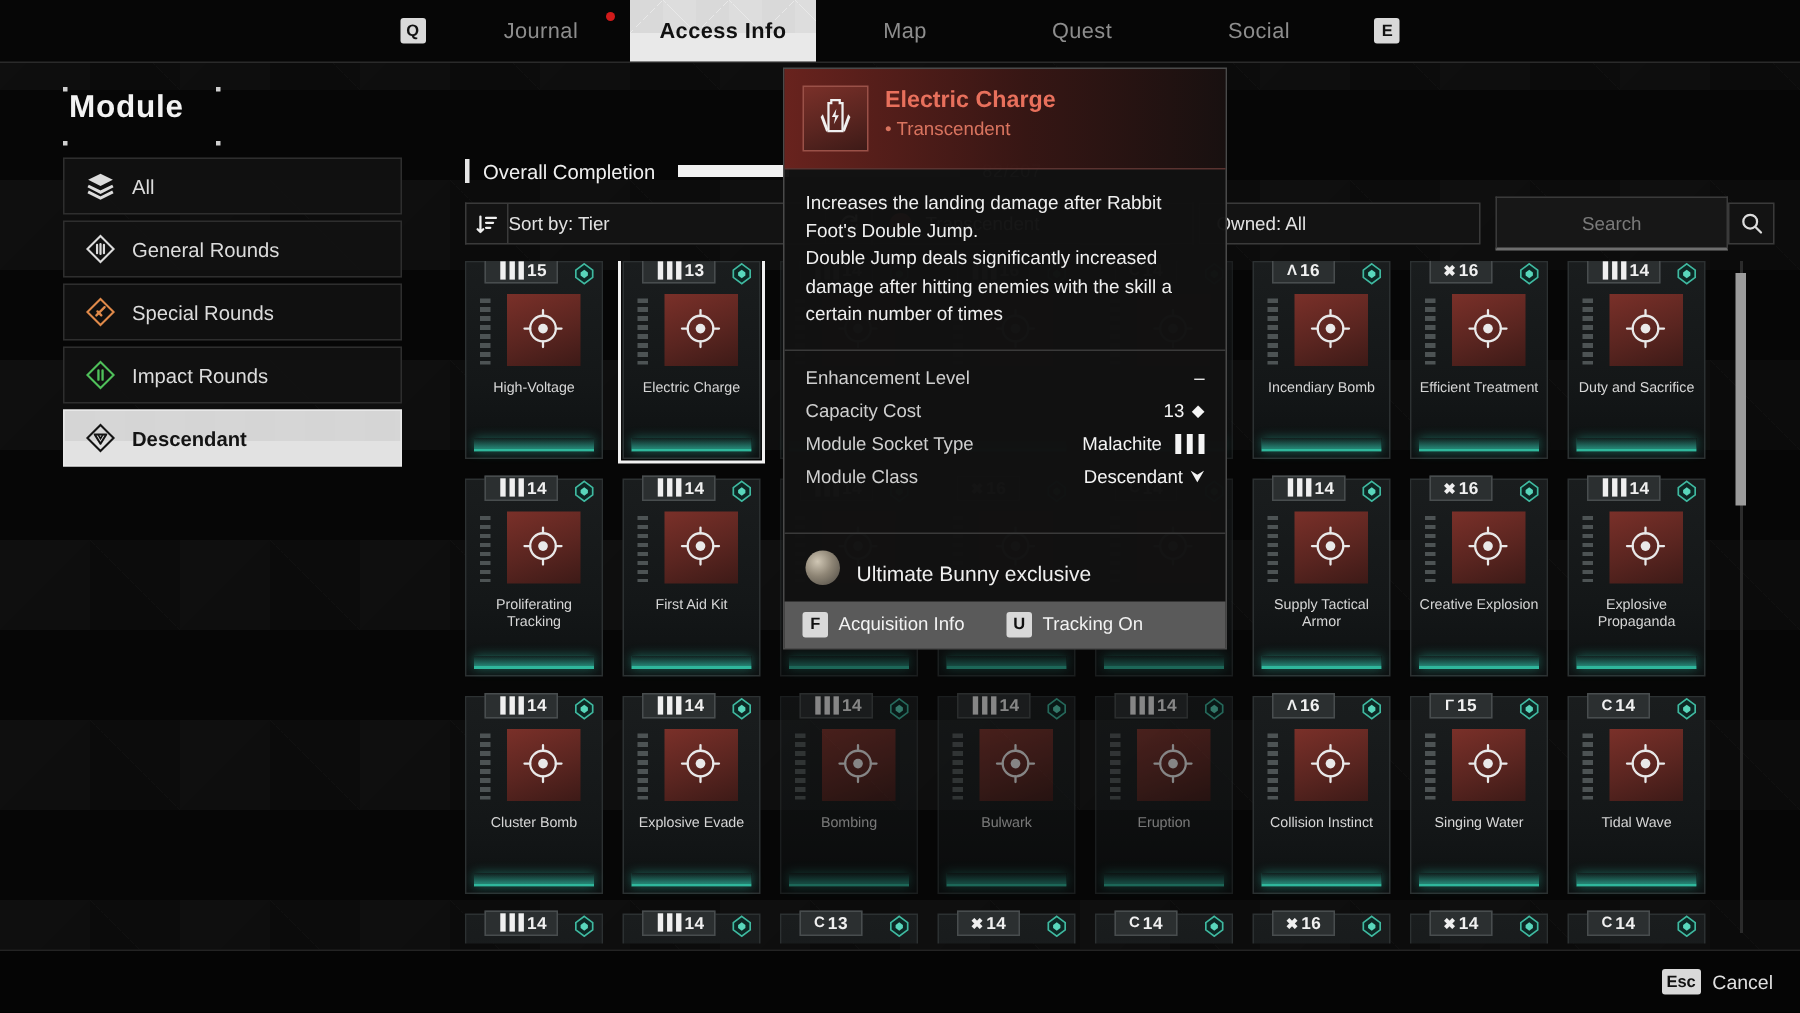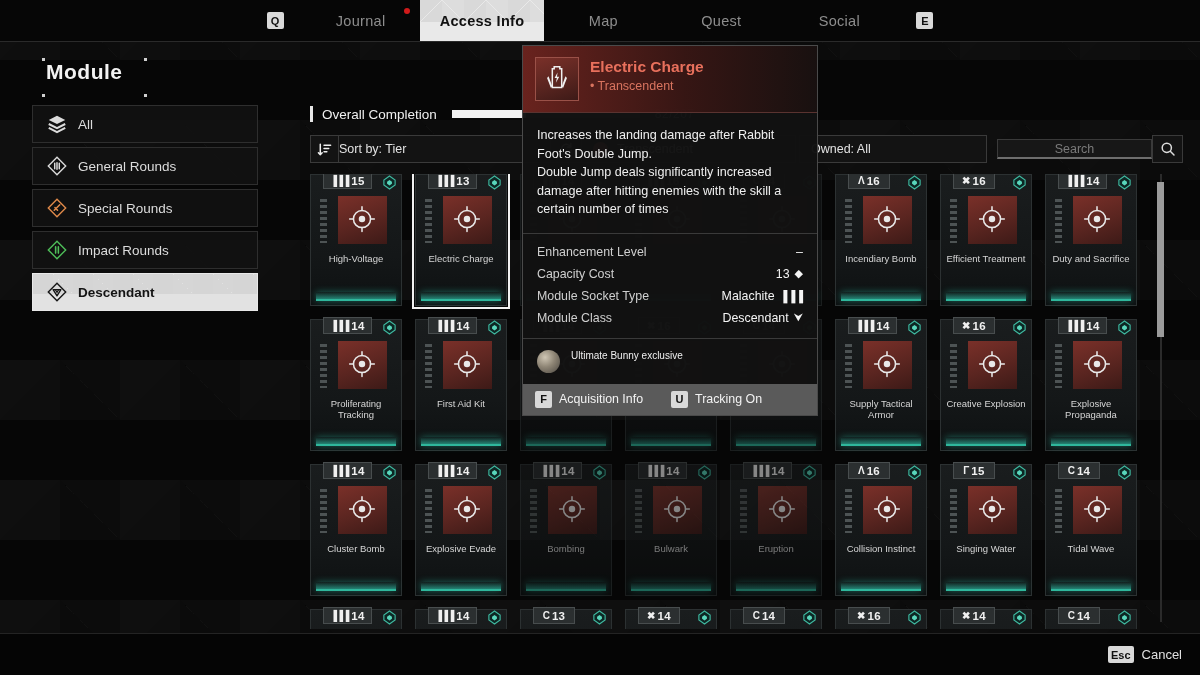--- a/index.html
+++ b/index.html
@@ -64,21 +64,21 @@
     width: 6px; height: 6px; border-radius: 50%; background: #d01a1a;
   }
 
   
   .left { position: absolute; top: 42px; left: 0; width: 300px; height: 633px; }
   .page-title {
     position: absolute; left: 46px; top: 18px;
     font-size: 21px; font-weight: bold; color: #f2f2f2; letter-spacing: .5px;
   }
   .title-corner { position: absolute; width: 3px; height: 3px; background: #cfcfcf; }
-  .sidebar { position: absolute; left: 32px; top: 63px; width: 226px; }
+  .sidebar { position: absolute; left: 42px; top: 63px; width: 226px; }
   .side-item {
     display: flex; align-items: center; gap: 10px;
     height: 38px; margin-bottom: 4px; padding: 0 13px;
     border: 1px solid #2e2e2e;
     background: rgba(18,18,18,.82);
     font-size: 13.5px; color: #dcdcdc;
   }
   .side-item.active {
     color: #141414; font-weight: bold; border-color: #e8e8e8;
     background-color: #e2e2e2;
@@ -108,21 +108,21 @@
     border: 1px solid #3a3a3a; background: #131313;
     font-size: 12.5px; color: #e2e2e2;
   }
   .tb-icon-btn { width: 28px; justify-content: center; border-right: none; }
   .tb-sort { width: 213px; padding: 0 0; }
   .tb-refresh { width: 31px; justify-content: center; border-left: none; }
   .tb-rarity { width: 214px; padding: 0 11px; gap: 9px; border-left: none; }
   .dot-rarity { width: 15px; height: 15px; border-radius: 50%; background: #e8694f; flex: 0 0 15px; }
   .tb-owned { width: 188px; padding: 0 11px; margin-left: 3px; }
   .tb-search {
-    width: 155px; margin-left: 10px; height: 20px;
+    width: 155px; margin-left: 10px; height: 36px;
     display: flex; align-items: center; justify-content: center;
     border: 1px solid #3a3a3a; border-bottom: 2px solid #6e6e6e; background: #171717;
     font-size: 12.5px; color: #7a7a7a;
   }
   .tb-searchbtn { width: 31px; height: 28px; justify-content: center; border: 1px solid #3a3a3a; background: #131313; display: flex; align-items: center; }
 
   
   .grid-wrap { position: absolute; left: 10px; top: 132px; width: 840px; height: 455px; overflow: hidden; }
   .grid { display: grid; grid-template-columns: repeat(8, 92px); gap: 13px 13px; }
   .card {
@@ -187,21 +187,21 @@
     border: 1px solid #9a5148;
     display: flex; align-items: center; justify-content: center;
   }
   .tt-title { font-size: 15.5px; color: #e8705c; font-weight: bold; line-height: 19px; }
   .tt-rarity { font-size: 12.5px; color: #d9745f; margin-top: 3px; }
   .tt-desc { padding: 13px 14px 14px 14px; font-size: 12.6px; line-height: 18.5px; color: #efefef; }
   .tt-stats { border-top: 1px solid #3a3a3a; padding: 7px 14px 9px 14px; }
   .tt-row { display: flex; justify-content: space-between; align-items: center; font-size: 12.4px; padding: 4px 0; }
   .tt-row .k { color: #cfcfcf; }
   .tt-row .v { color: #f4f4f4; display: flex; align-items: center; gap: 5px; }
-  .tt-excl { border-top: 1px solid #3a3a3a; display: flex; align-items: flex-start; gap: 11px; padding: 11px 14px; font-size: 10px; color: #efefef; }
+  .tt-excl { border-top: 1px solid #3a3a3a; display: flex; align-items: flex-end; gap: 11px; padding: 11px 14px; font-size: 14px; color: #efefef; margin-top: 17px; }
   .tt-excl-av {
     width: 23px; height: 23px; border-radius: 50%;
     background: radial-gradient(circle at 35% 32%, #cfc6b4 0%, #8e8575 45%, #4a4640 100%);
   }
   .tt-foot { display: flex; align-items: center; gap: 9px; padding: 7px 12px; background: #5a5a5a; font-size: 12.4px; color: #f2f2f2; }
   .tt-foot .grp { display: flex; align-items: center; gap: 7px; }
   .tt-foot .grp + .grp { margin-left: 19px; }
 
   
   .bottombar {

